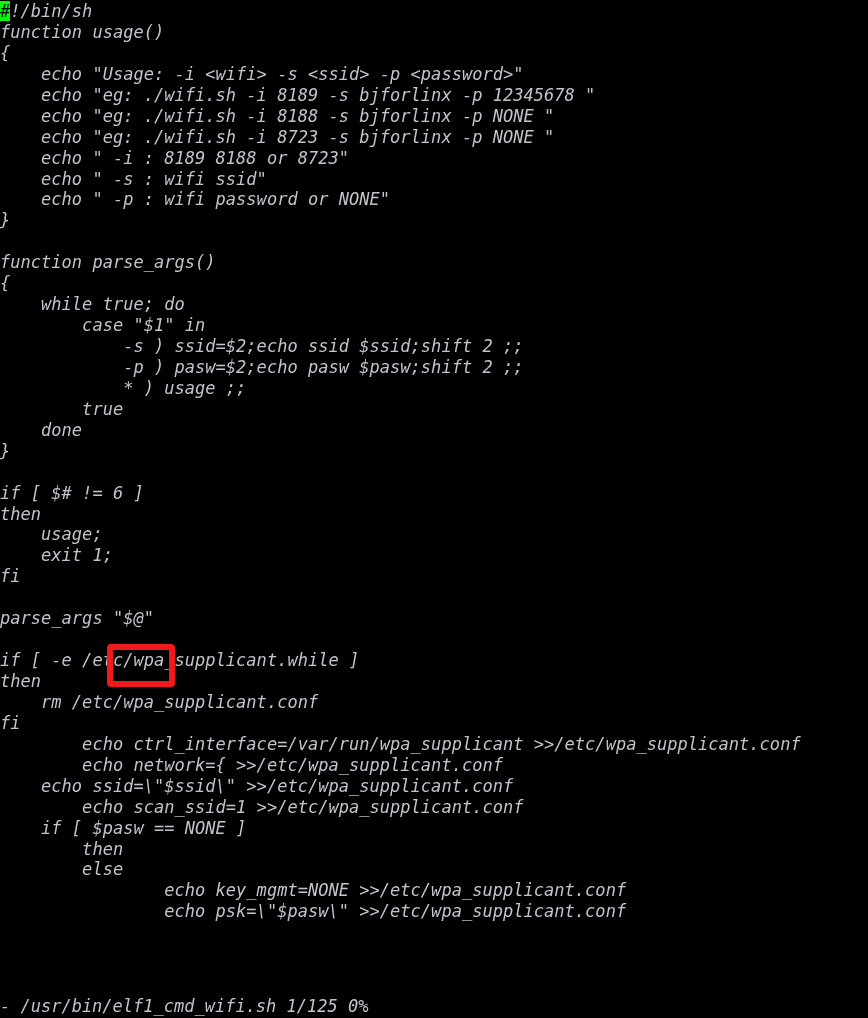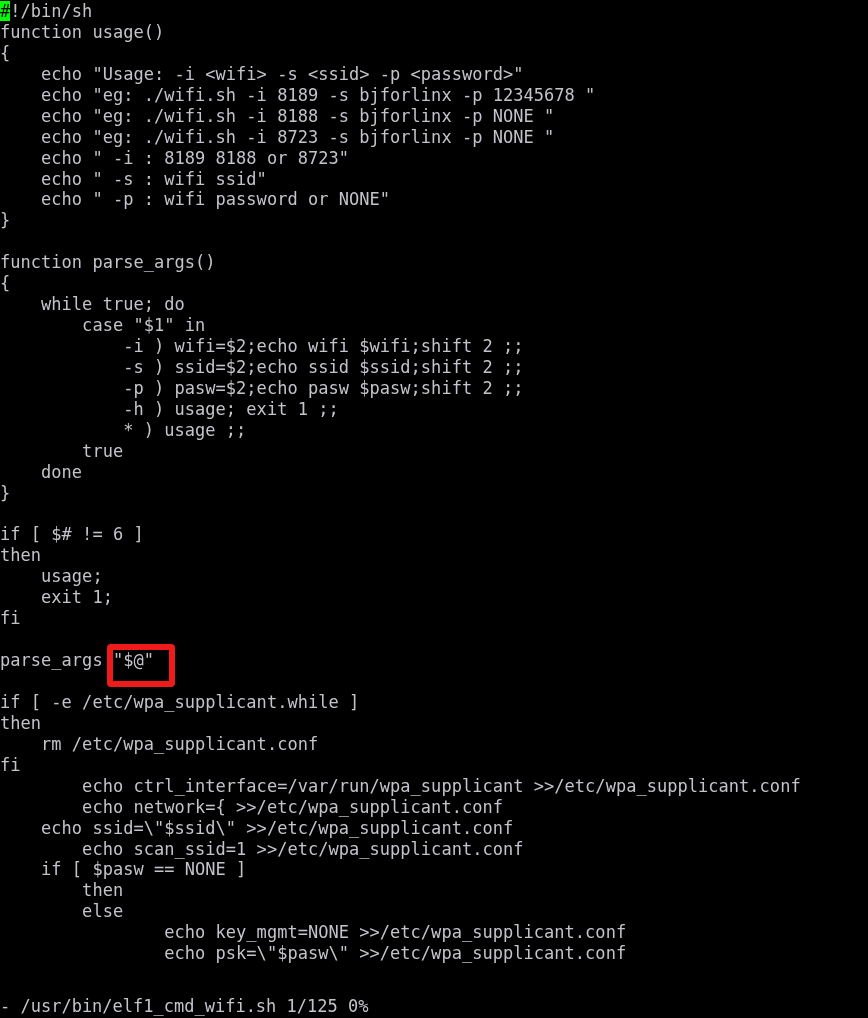--- a/index.html
+++ b/index.html
@@ -19,20 +19,21 @@
     width: 720px;
     height: 1018px;
     background: #000000;
     color: #c3c3cb;
     font-family: "DejaVu Sans Mono", "Liberation Mono", monospace;
     font-size: 17px;
     line-height: 20.95px;
     letter-spacing: 0px;
     box-sizing: border-box;
     padding: 0px 0 0 0;
+    font-style: italic;
   }
 
   .screen {
     position: absolute;
     top: 0;
     left: 0;
     width: 868px;
     padding-top: 1px;
     box-sizing: border-box;
   }
@@ -96,24 +97,22 @@
         <div class="line">    echo "eg: ./wifi.sh -i 8723 -s bjforlinx -p NONE "</div>
         <div class="line">    echo " -i : 8189 8188 or 8723"</div>
         <div class="line">    echo " -s : wifi ssid"</div>
         <div class="line">    echo " -p : wifi password or NONE"</div>
         <div class="line">}</div>
         <div class="line"></div>
         <div class="line">function parse_args()</div>
         <div class="line">{</div>
         <div class="line">    while true; do</div>
         <div class="line">        case "$1" in</div>
-        <div class="line">            -i ) wifi=$2;echo wifi $wifi;shift 2 ;;</div>
         <div class="line">            -s ) ssid=$2;echo ssid $ssid;shift 2 ;;</div>
         <div class="line">            -p ) pasw=$2;echo pasw $pasw;shift 2 ;;</div>
-        <div class="line">            -h ) usage; exit 1 ;;</div>
         <div class="line">            * ) usage ;;</div>
         <div class="line">        true</div>
         <div class="line">    done</div>
         <div class="line">}</div>
         <div class="line"></div>
         <div class="line">if [ $# != 6 ]</div>
         <div class="line">then</div>
         <div class="line">    usage;</div>
         <div class="line">    exit 1;</div>
         <div class="line">fi</div>

